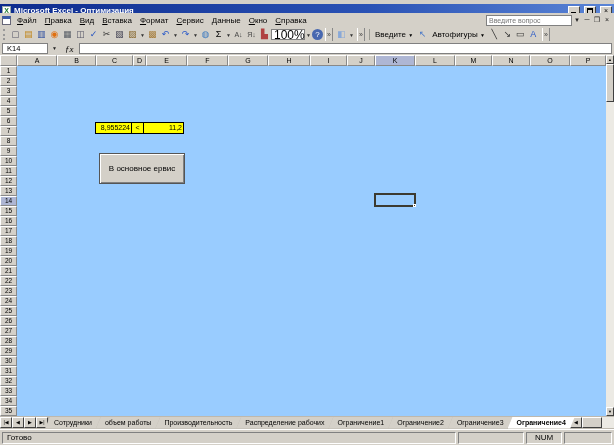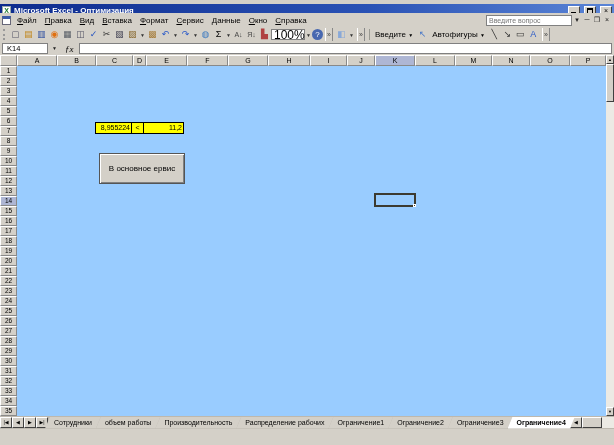--- a/index.html
+++ b/index.html
@@ -312,14 +312,20 @@
     <div class="hscroll">
       <div class="hs-btn">◀</div>
       <div class="hs-track">
         <div class="hs-thumb"></div>
       </div>
 
     </div>
     <div class="tab-corner"></div>
   </div>
 
+  <div class="statusbar">
+    <div class="sb-panel sb-ready">Готово</div>
+    <div class="sb-panel sb-mid"></div>
+    <div class="sb-panel sb-num">NUM</div>
+    <div class="sb-panel sb-end"></div>
+  </div>
 
 </div>
 
 </body></html>

